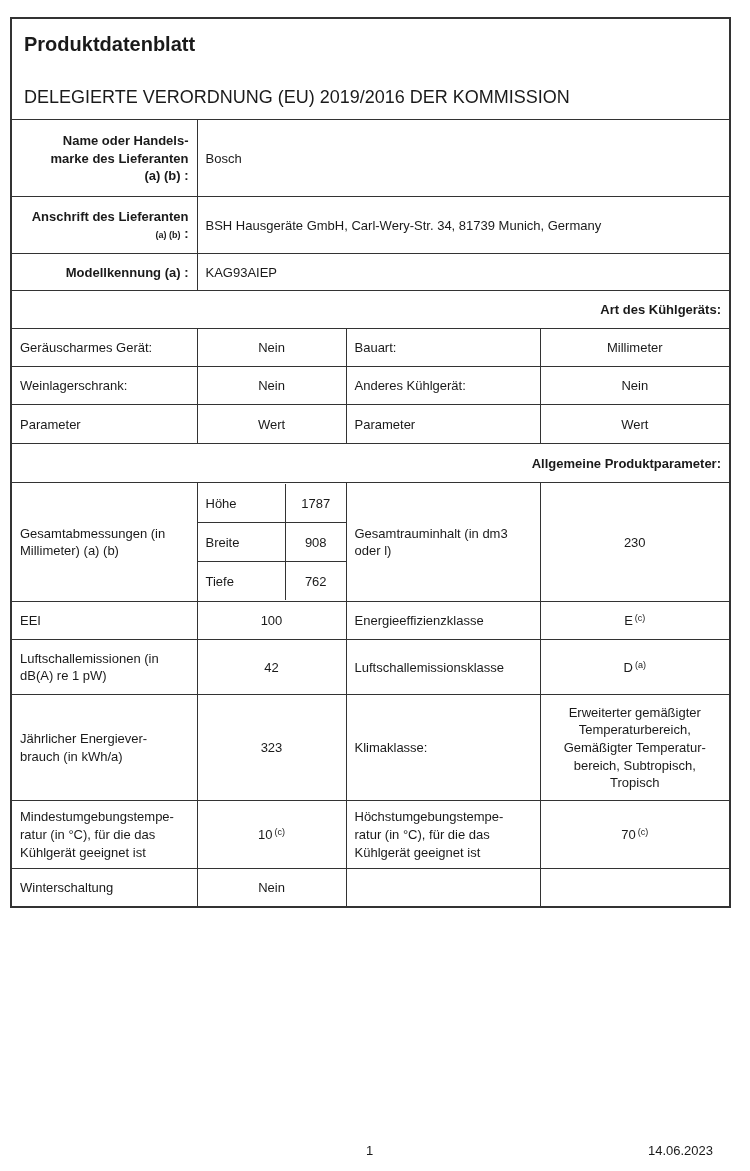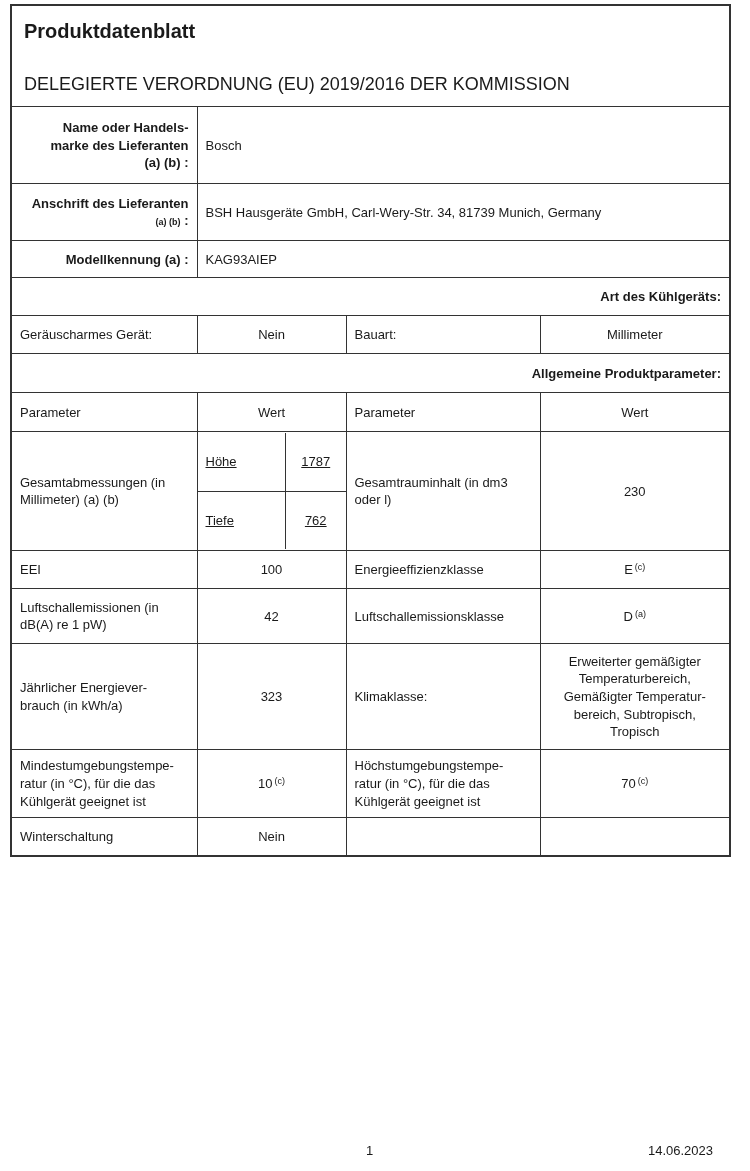--- a/index.html
+++ b/index.html
@@ -9,21 +9,21 @@
     width: 750px;
     height: 1171px;
     font-family: "Liberation Sans", sans-serif;
     color: #1a1a1a;
     position: relative;
     overflow: hidden;
   }
   .sheet {
     position: absolute;
     left: 10px;
-    top: 4px;
+    top: 17px;
     width: 719px;
   }
   table.main {
     border-collapse: collapse;
     width: 719px;
     table-layout: fixed;
     border: 2px solid #333;
   }
   table.main td {
     border: 1.5px solid #333;
@@ -69,21 +69,20 @@
     border-collapse: collapse;
     width: 100%;
     height: 116px;
     table-layout: fixed;
   }
   table.inner td {
     border: 1.5px solid #333;
     font-size: 13px;
     padding: 8px 8px;
     vertical-align: middle;
-    text-decoration: underline;
   }
   table.inner tr td:first-child { border-left: none; }
   table.inner tr td:last-child  { border-right: none; }
   table.inner tr:first-child td { border-top: none; }
   table.inner tr:last-child td  { border-bottom: none; }
   .footer {
     position: absolute;
     left: 10px;
     top: 1143px;
     width: 719px;
@@ -139,46 +138,56 @@
 
     <tr class="r38">
       <td colspan="4" class="lbl bold">Art des Kühlgeräts:</td>
     </tr>
     <tr class="r38">
       <td class="lbl">Geräuscharmes Gerät:</td>
       <td class="val">Nein</td>
       <td class="lbl">Bauart:</td>
       <td class="val">Millimeter</td>
     </tr>
-
-    <tr class="r39">
-      <td colspan="4" class="lbl bold">Allgemeine Produktparameter:</td>
-    </tr>
+    <tr class="r38">
+      <td class="lbl">Weinlagerschrank:</td>
+      <td class="val">Nein</td>
+      <td class="lbl">Anderes Kühlgerät:</td>
+      <td class="val">Nein</td>
+    </tr>
+
     <tr class="r39">
       <td class="lbl">Parameter</td>
       <td class="val">Wert</td>
       <td class="lbl">Parameter</td>
       <td class="val">Wert</td>
+    </tr>
+    <tr class="r39">
+      <td colspan="4" class="lbl bold">Allgemeine Produktparameter:</td>
     </tr>
 
     <tr class="r119">
       <td class="lbl">Gesamtabmessungen (in
 Millimeter) (a) (b)</td>
       <td class="dims-cell">
         <table class="inner">
           <colgroup>
                 <col style="width:88px">
                 <col>
               </colgroup>
           <tbody>
                 <tr>
             <td class="lbl">Höhe</td>
             <td class="val">1787</td>
           </tr>
           <tr>
+            <td class="lbl">Breite</td>
+            <td class="val">908</td>
+          </tr>
+          <tr>
             <td class="lbl">Tiefe</td>
             <td class="val">762</td>
           </tr>
         </tbody>
             </table>
       </td>
       <td class="lbl">Gesamtrauminhalt (in dm3
 oder l)</td>
       <td class="val">230</td>
     </tr>

